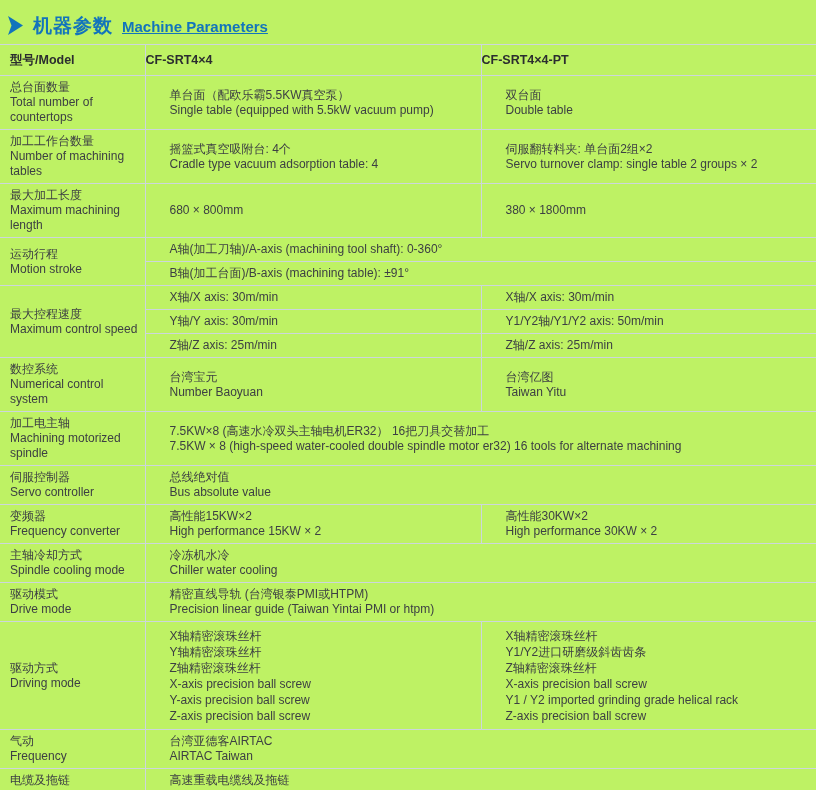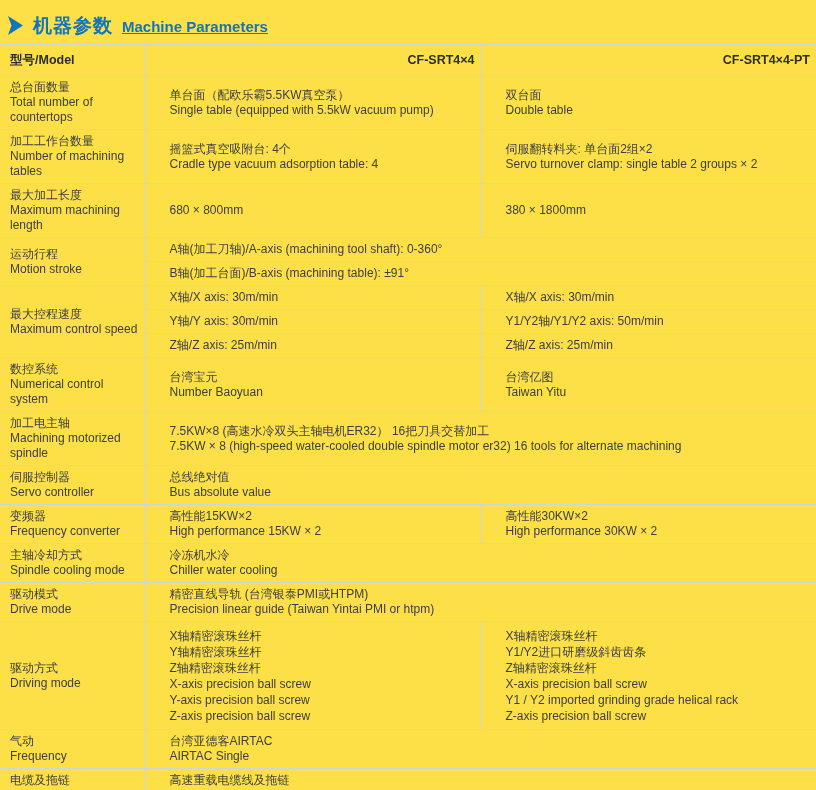--- a/index.html
+++ b/index.html
@@ -9,21 +9,21 @@
     --header-text:#2b2d2f;
   }
   *{box-sizing:border-box;}
   html,body{margin:0;padding:0;}
   body{
     width:816px;height:790px;
     background:#ffffff;
     font-family:"Liberation Sans","DejaVu Sans",sans-serif;
     color:var(--text);
   }
-  .page{width:816px;height:790px;overflow:hidden;background:#fde047;}
+  .page{width:816px;height:790px;overflow:hidden;background:#bef264;}
 
   
   .title-bar{
     display:flex;align-items:center;
     height:44px;padding:8px 0 0 8px;
   }
   .arrow-wrap{color:var(--accent);margin-right:9px;display:flex;align-items:center;}
   .title-zh{font-size:19px;font-weight:bold;color:var(--accent);letter-spacing:1px;margin-right:9px;}
   .title-en{font-size:15px;font-weight:600;color:var(--accent);text-decoration:underline;}
 
@@ -37,21 +37,21 @@
     border-top:1px solid var(--border);
     font-size:12px;line-height:15px;
     vertical-align:middle;
     padding:4px 6px;
     overflow:hidden;
   }
   td.c1{border-right:1px solid var(--border);padding-left:10px;}
   td.cv{padding-left:24px;}
   td.c3{border-left:1px solid var(--border);}
   tr.hdr td{font-weight:bold;font-size:12.5px;color:var(--header-text);}
-  tr.hdr td.cv{text-align:right;padding-left:0;}
+  tr.hdr td.cv{text-align:left;padding-left:0;}
   .zh,.en,.line{display:block;}
   .ml .line{line-height:16px;}
 </style>
 </head>
 <body>
 
 <div class="page">
 
   <div class="title-bar">
     <span class="arrow-wrap">
@@ -241,21 +241,21 @@
       </td>
     </tr>
 
     <tr style="height:36px">
       <td class="c1">
         <span class="zh">气动</span>
         <span class="en">Frequency</span>
       </td>
       <td class="cv" colspan="2">
         <span class="zh">台湾亚德客AIRTAC</span>
-        <span class="en">AIRTAC Single</span>
+        <span class="en">AIRTAC Taiwan</span>
       </td>
     </tr>
 
     <tr style="height:36px">
       <td class="c1">
         <span class="zh">电缆及拖链</span>
         <span class="en">Cable and drag chain</span>
       </td>
       <td class="cv" colspan="2">
         <span class="zh">高速重载电缆线及拖链</span>

